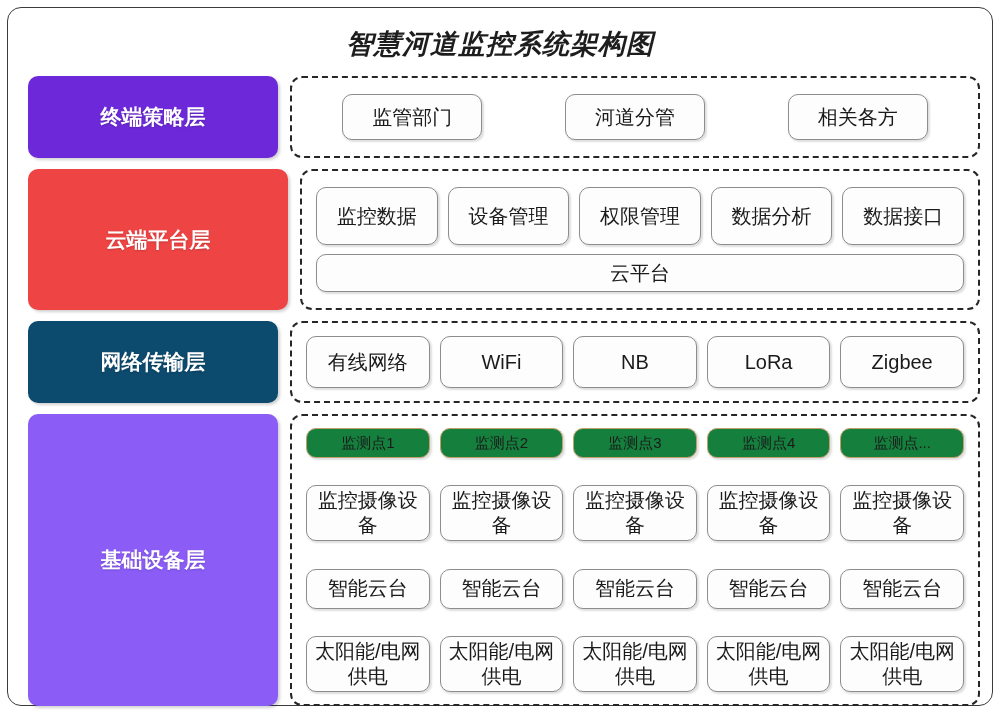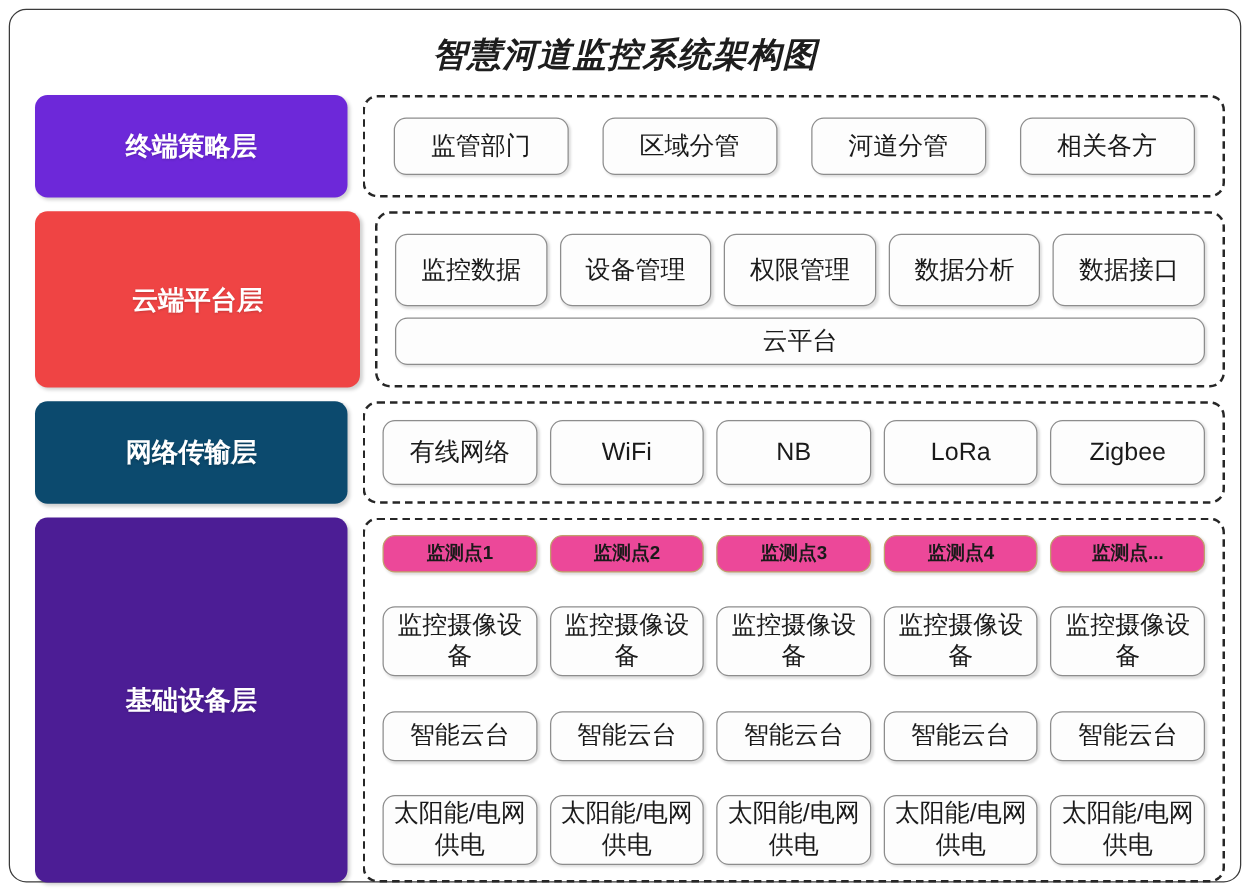--- a/index.html
+++ b/index.html
@@ -89,23 +89,23 @@
     line-height: 1.25;
     box-shadow: 1.5px 1.5px 2px rgba(0,0,0,0.13);
   }
 
   .cell.wide {
     flex: 1 1 100%;
     margin-top: 9px;
   }
 
   .cell.tan {
-    background: #ec4899;
+    background: #15803d;
     border: 1.6px solid #c0a06b;
-    font-weight: bold;
+    font-weight: normal;
     font-size: 15px;
   }
 
   
   #row-policy { left: 20px; top: 68px; width: 952px; height: 82px; }
   #row-policy .layer-label { width: 250px; background: #6d28d9; }
   #row-policy .cells .cell { height: 46px; max-width: 140px; }
   #row-policy .cells { justify-content: space-around; }
 
   
@@ -114,42 +114,41 @@
   #row-cloud .cells .cell { height: 58px; }
   #row-cloud .cell.wide { height: 38px; }
 
   
   #row-network { left: 20px; top: 313px; width: 952px; height: 82px; }
   #row-network .layer-label { width: 250px; background: #0c4a6e; }
   #row-network .cells .cell { height: 52px; }
 
   
   #row-infra { left: 20px; top: 406px; width: 952px; height: 292px; }
-  #row-infra .layer-label { width: 250px; background: #4c1d95; }
+  #row-infra .layer-label { width: 250px; background: #8b5cf6; }
   #row-infra .group { justify-content: space-between; padding: 12px 14px; }
   #row-infra .cells { margin-bottom: 0; }
   #row-infra .cells + .cells { margin-top: 10px; }
   #row-infra .cell.tan { height: 30px; }
   #row-infra .cells.devices .cell { height: 56px; }
   #row-infra .cells.ptz .cell { height: 40px; }
   #row-infra .cells.power .cell { height: 56px; }
 </style>
 </head>
 <body>
 
 <div class="frame">
 
   <div class="title">智慧河道监控系统架构图</div>
 
   <div class="row" id="row-policy">
     <div class="layer-label">终端策略层</div>
     <div class="group">
       <div class="cells">
         <div class="cell">监管部门</div>
-        <div class="cell">区域分管</div>
         <div class="cell">河道分管</div>
         <div class="cell">相关各方</div>
       </div>
     </div>
   </div>
 
   <div class="row" id="row-cloud">
     <div class="layer-label">云端平台层</div>
     <div class="group">
       <div class="cells">

